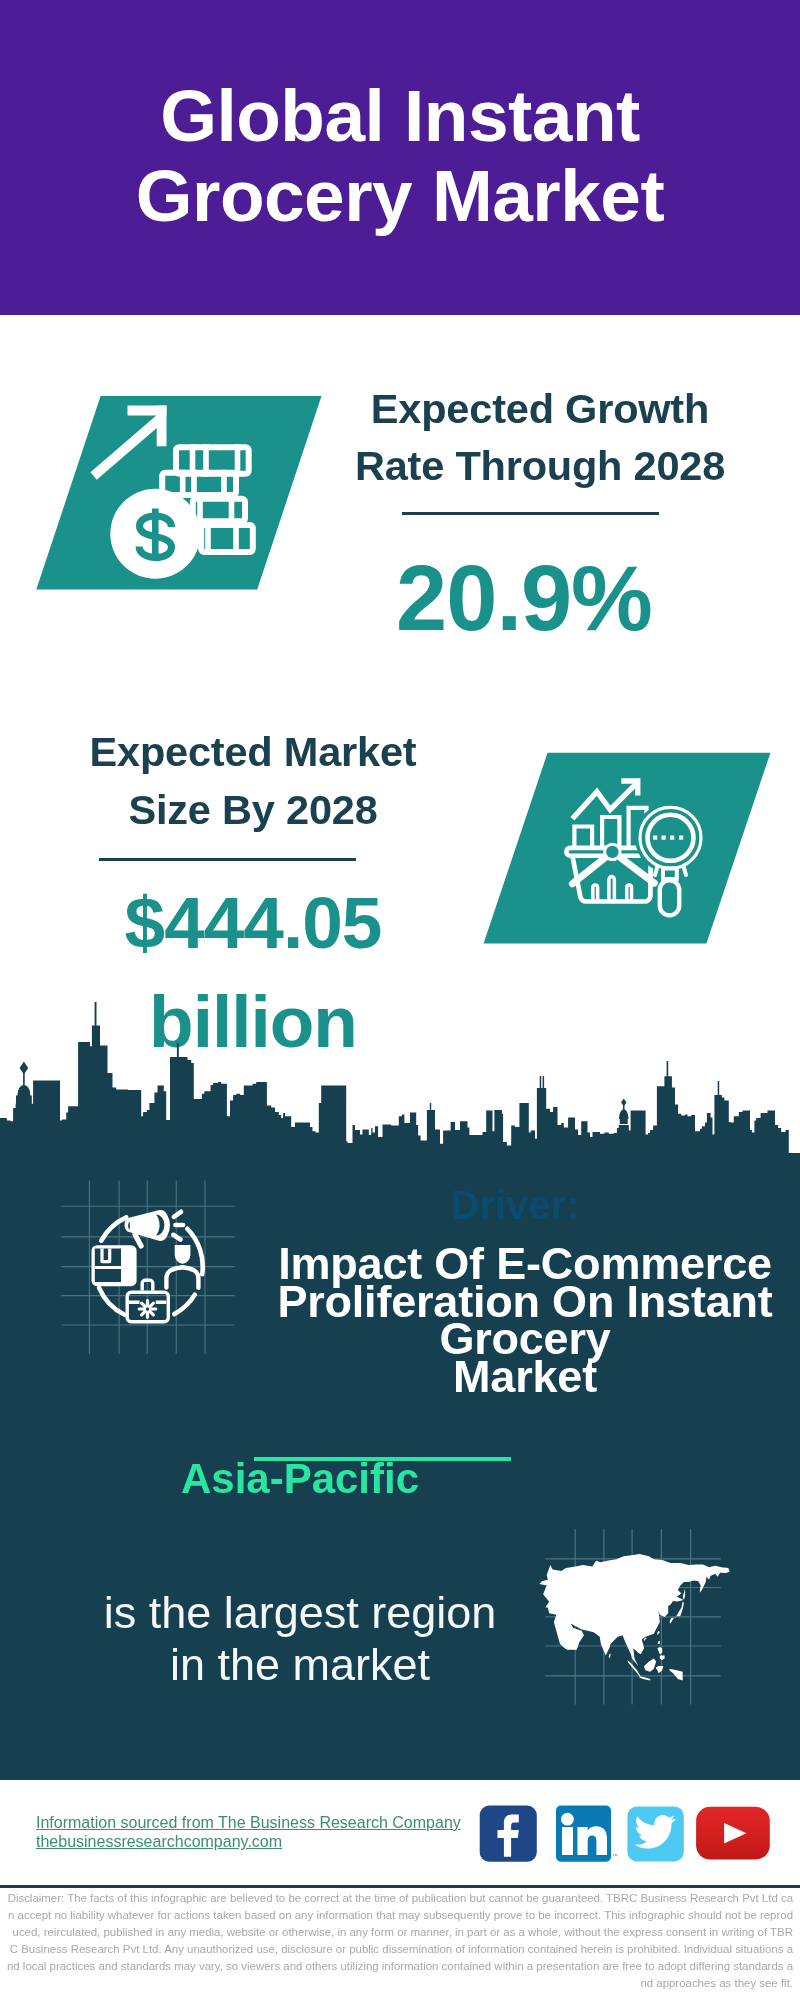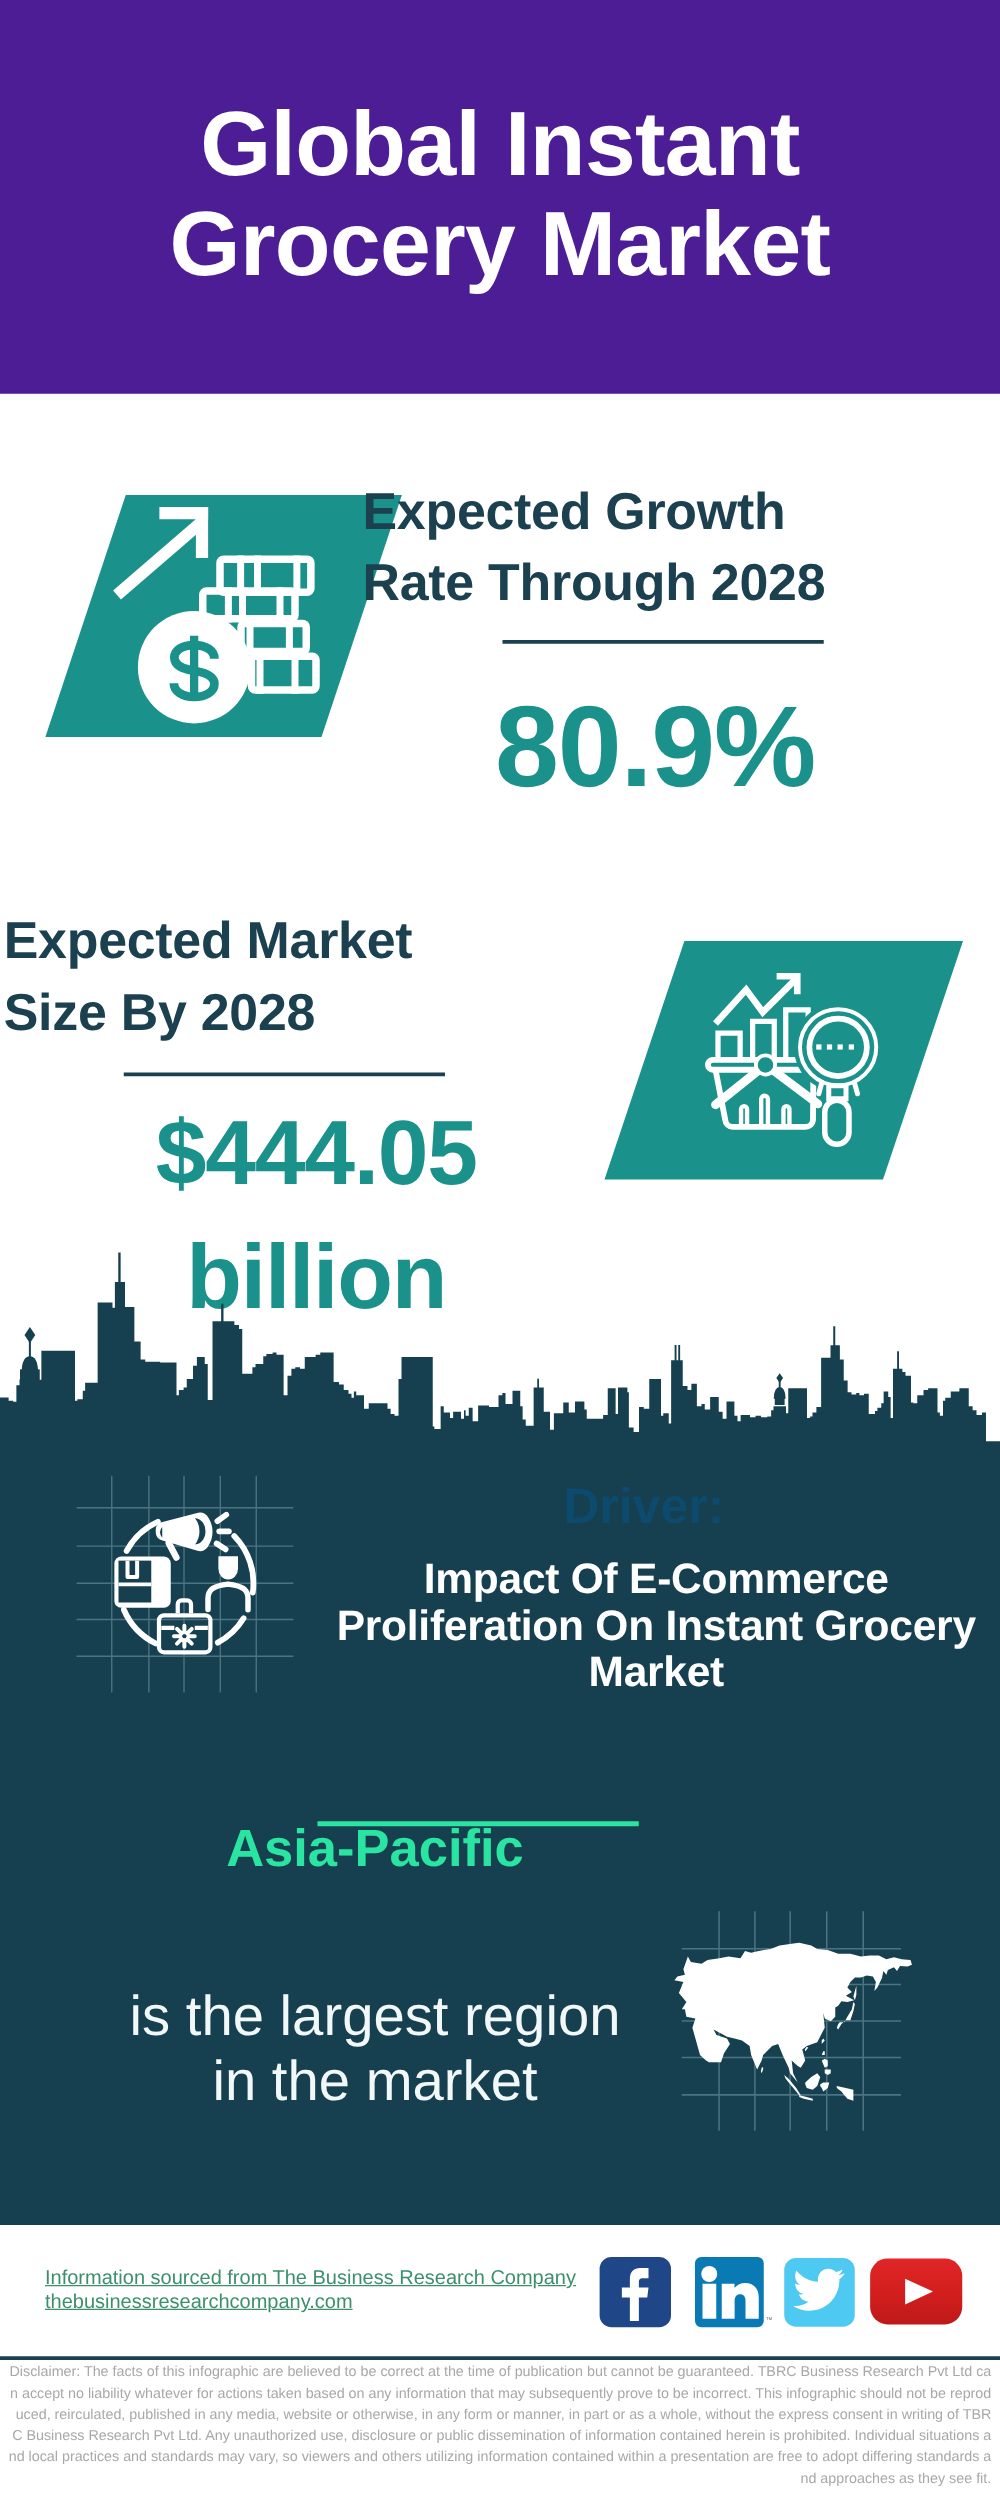--- a/index.html
+++ b/index.html
@@ -8,33 +8,33 @@
        -webkit-font-smoothing:antialiased;}
   .page{position:relative;width:800px;height:2000px;background:#ffffff;overflow:hidden;}
   .abs{position:absolute;}
 
   
   #header{left:0;top:0;width:800px;height:315px;background:#4c1d95;}
   #header-title{position:absolute;left:0;top:76px;width:800px;text-align:center;
       color:#ffffff;font-weight:bold;font-size:73px;line-height:80px;letter-spacing:-0.5px;}
 
   
-  .stat-label{position:absolute;color:#1b4050;font-weight:bold;
+  .stat-label{position:absolute;text-align:center;color:#1b4050;font-weight:bold;
       font-size:41.5px;line-height:57px;letter-spacing:-0.2px;}
   .rule{position:absolute;height:3px;background:#1b4050;}
   .stat-value{position:absolute;text-align:center;color:#1a918a;font-weight:bold;}
 
   
   #darkbody{left:0;top:1153px;width:800px;height:627px;background:#16404f;}
   #sky{position:absolute;left:0;top:1000px;width:800px;height:154px;display:block;}
 
   .drv-title{position:absolute;text-align:center;color:#0c4a6e;font-weight:bold;
       font-size:40px;line-height:40px;}
   .drv-body{position:absolute;text-align:center;color:#ffffff;font-weight:bold;
-      font-size:34px;line-height:37.5px;letter-spacing:-0.2px;}
+      font-size:45px;line-height:37.5px;letter-spacing:-0.2px;}
   .green-rule{position:absolute;height:4px;background:#2ae5a2;}
   .reg-title{position:absolute;text-align:center;color:#2ae5a2;font-weight:bold;
       font-size:42px;line-height:42px;}
   .reg-body{position:absolute;text-align:center;color:#f2f7f7;font-weight:normal;
       font-size:45px;line-height:52.2px;}
 
   
   #srctext{position:absolute;left:36px;top:1813px;color:#3c8f6c;font-size:16px;
       line-height:19.3px;white-space:nowrap;text-decoration:underline;}
   #footrule{position:absolute;left:0;top:1885px;width:800px;height:3px;background:#1b4050;}
@@ -80,21 +80,21 @@
       <path d="M171.5 147.0 C171.5 140.3 164.6 136.0 155.3 136.0 C146.0 136.0 139.5 140.0 139.5 146.0 C139.5 152.5 146.0 155.0 155.3 156.6 C164.6 158.2 171.5 161.0 171.5 167.0 C171.5 173.5 164.6 177.5 155.3 177.5 C146.0 177.5 139.1 173.0 139.1 166.5"></path>
       <path d="M155.3 128.5 V179.5" stroke-width="6.6"></path>
     </g>
   </svg>
 
   <div class="stat-label" style="left:290px;top:380px;width:500px;">
     <div>Expected Growth</div>
     <div>Rate Through 2028</div>
   </div>
   <div class="rule" style="left:402px;top:512px;width:257px;"></div>
-  <div class="stat-value" style="left:274px;top:552px;width:500px;font-size:92px;line-height:92px;letter-spacing:-1px;">80.9%</div>
+  <div class="stat-value" style="left:274px;top:552px;width:500px;font-size:92px;line-height:92px;letter-spacing:-1px;">20.9%</div>
 
   <div class="stat-label" style="left:3px;top:722.8px;width:500px;line-height:58.6px;">
     <div>Expected Market</div>
     <div>Size By 2028</div>
   </div>
   <div class="rule" style="left:99px;top:858px;width:257px;"></div>
   <div class="stat-value" style="left:3px;top:873px;width:500px;font-size:73px;line-height:99px;letter-spacing:-1px;">
     <div>$444.05</div>
     <div>billion</div>
   </div>

